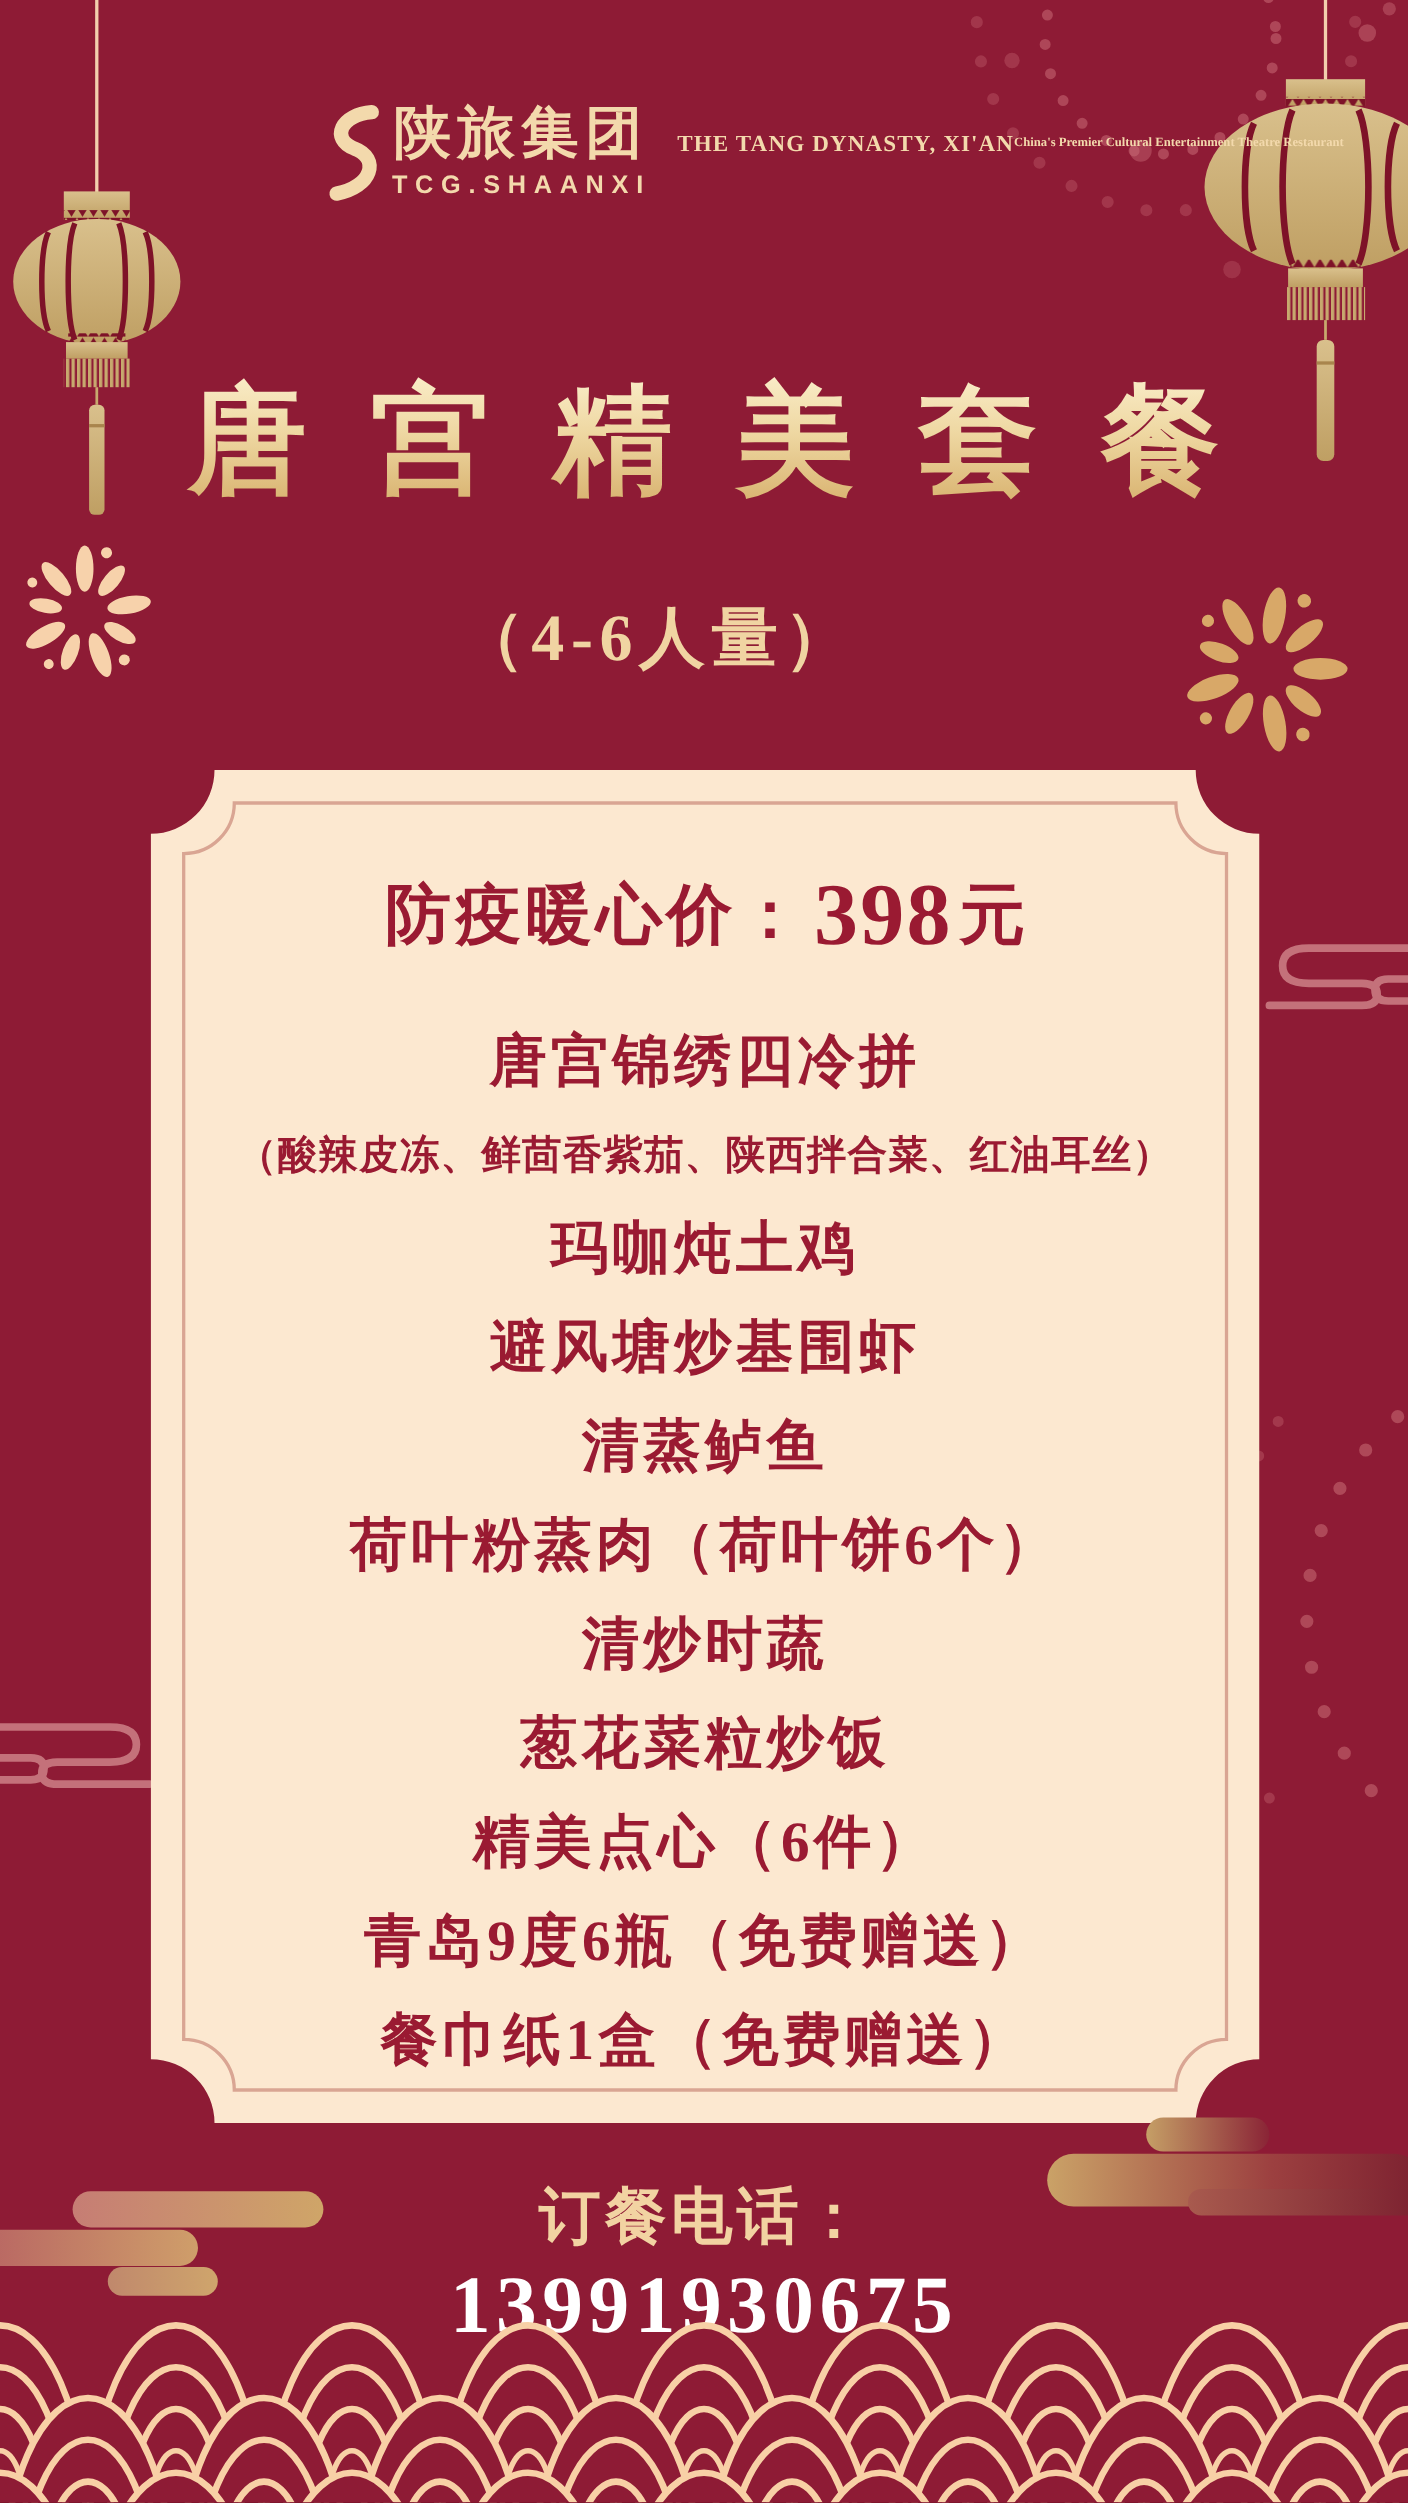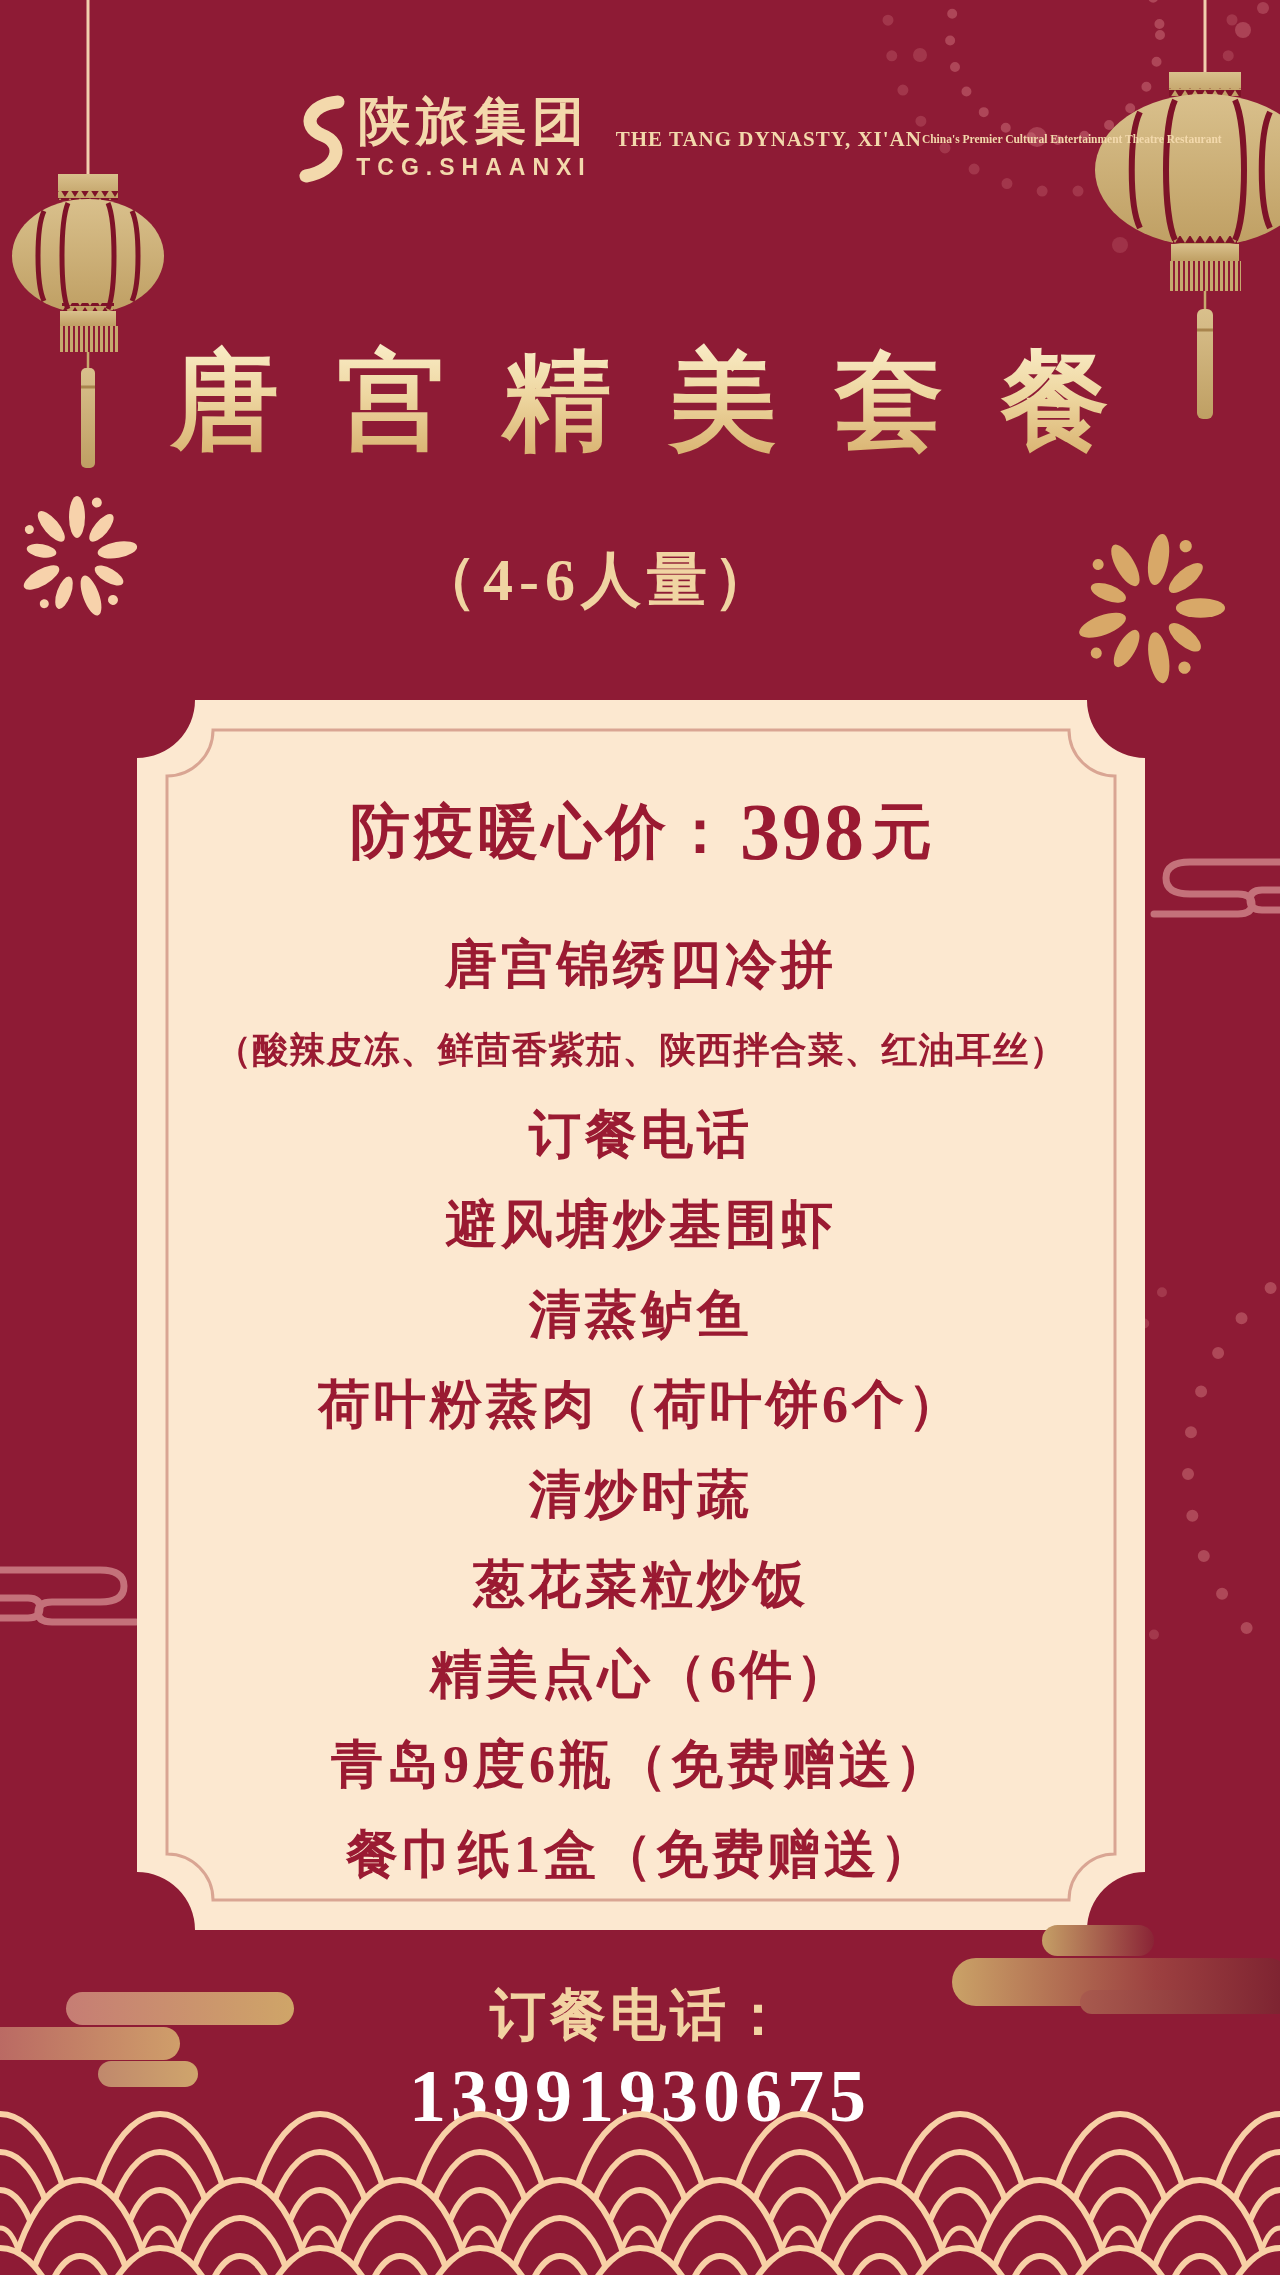--- a/index.html
+++ b/index.html
@@ -4,21 +4,21 @@
 <style>
   html,body{margin:0;padding:0;}
   body{background:#5a0f20;}
   .page{
     position:relative;width:1280px;height:2275px;margin:0 auto;
     background:#8e1b35;overflow:hidden;
     font-family:"Liberation Serif","DejaVu Serif",serif;
   }
   .abs{position:absolute;}
   
-  .logo-row{position:absolute;top:92px;left:0;width:1208px;display:flex;justify-content:center;align-items:center;gap:24px;}
+  .logo-row{position:absolute;top:92px;left:0;width:1208px;display:flex;justify-content:center;align-items:flex-start;gap:24px;}
   .logo-left{display:flex;align-items:flex-start;gap:6px;}
   .logo-left-txt{display:flex;flex-direction:column;align-items:center;}
   .logo-cn{font-size:52px;font-weight:bold;color:#f3d9ac;letter-spacing:6px;line-height:60px;}
   .logo-sub{font-size:23px;font-weight:bold;color:#f3d9ac;letter-spacing:7px;font-family:"Liberation Sans","DejaVu Sans",sans-serif;margin-top:2px;}
   .logo-right{display:flex;flex-direction:row;align-items:center;width:300px;}
   .logo-en{font-size:21px;font-weight:bold;color:#f3d9ac;letter-spacing:1px;margin-top:3px;white-space:nowrap;}
   .logo-en-sub{font-size:11.5px;font-weight:bold;color:#f3d9ac;margin-top:2px;white-space:nowrap;}
   
   .main-title{
     position:absolute;top:327px;left:0;width:1280px;text-align:center;
@@ -197,21 +197,21 @@
   </svg>
 
   <div class="card-content">
     <div class="price-row">
       <span class="price-prefix">防疫暖心价：</span>
       <span class="price-amount">398</span>
       <span class="price-suffix">元</span>
     </div>
     <div class="menu-item first">唐宫锦绣四冷拼</div>
     <div class="menu-note">（酸辣皮冻、鲜茴香紫茄、陕西拌合菜、红油耳丝）</div>
-    <div class="menu-item">订餐电话</div>
+    <div class="menu-item">玛咖炖土鸡</div>
     <div class="menu-item">避风塘炒基围虾</div>
     <div class="menu-item">清蒸鲈鱼</div>
     <div class="menu-item">荷叶粉蒸肉（荷叶饼6个）</div>
     <div class="menu-item">清炒时蔬</div>
     <div class="menu-item">葱花菜粒炒饭</div>
     <div class="menu-item">精美点心（6件）</div>
     <div class="menu-item">青岛9度6瓶（免费赠送）</div>
     <div class="menu-item">餐巾纸1盒（免费赠送）</div>
   </div>
 

